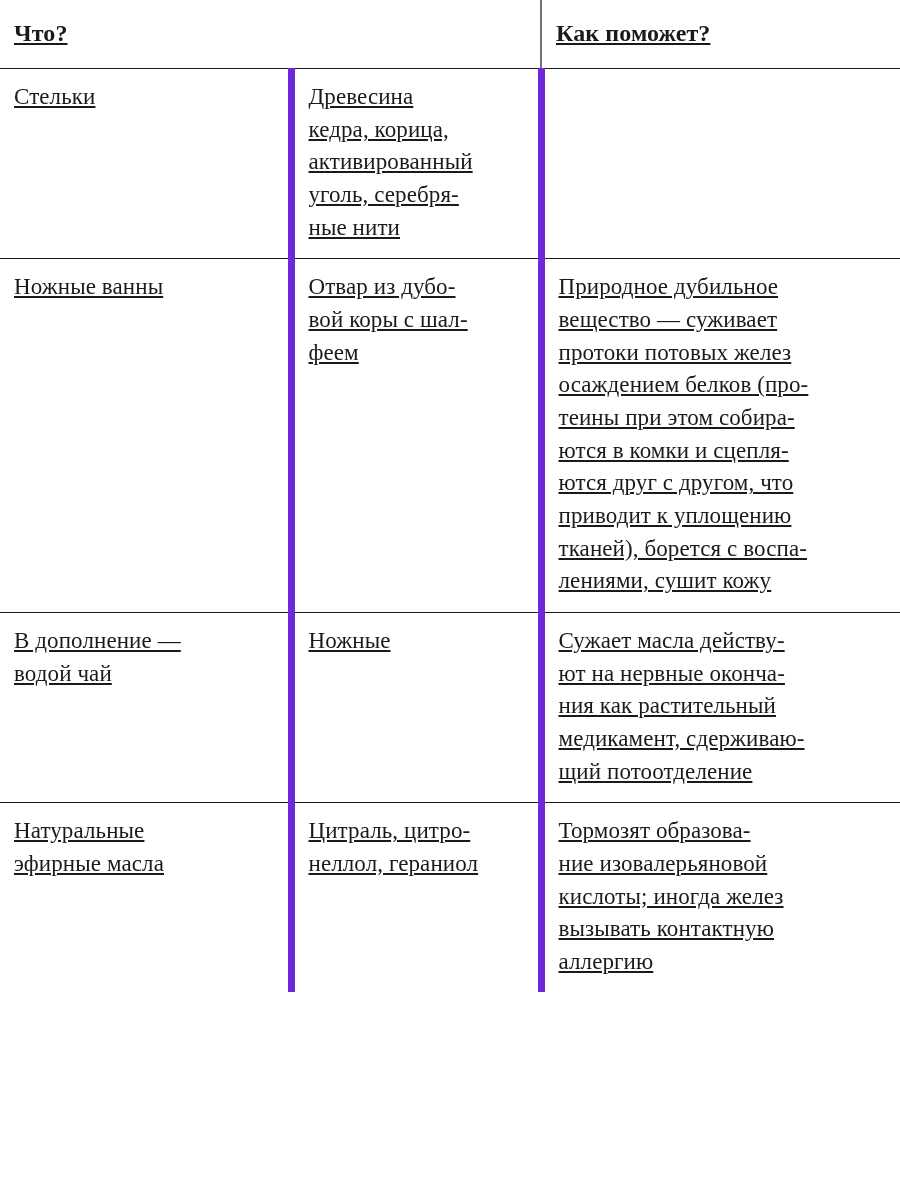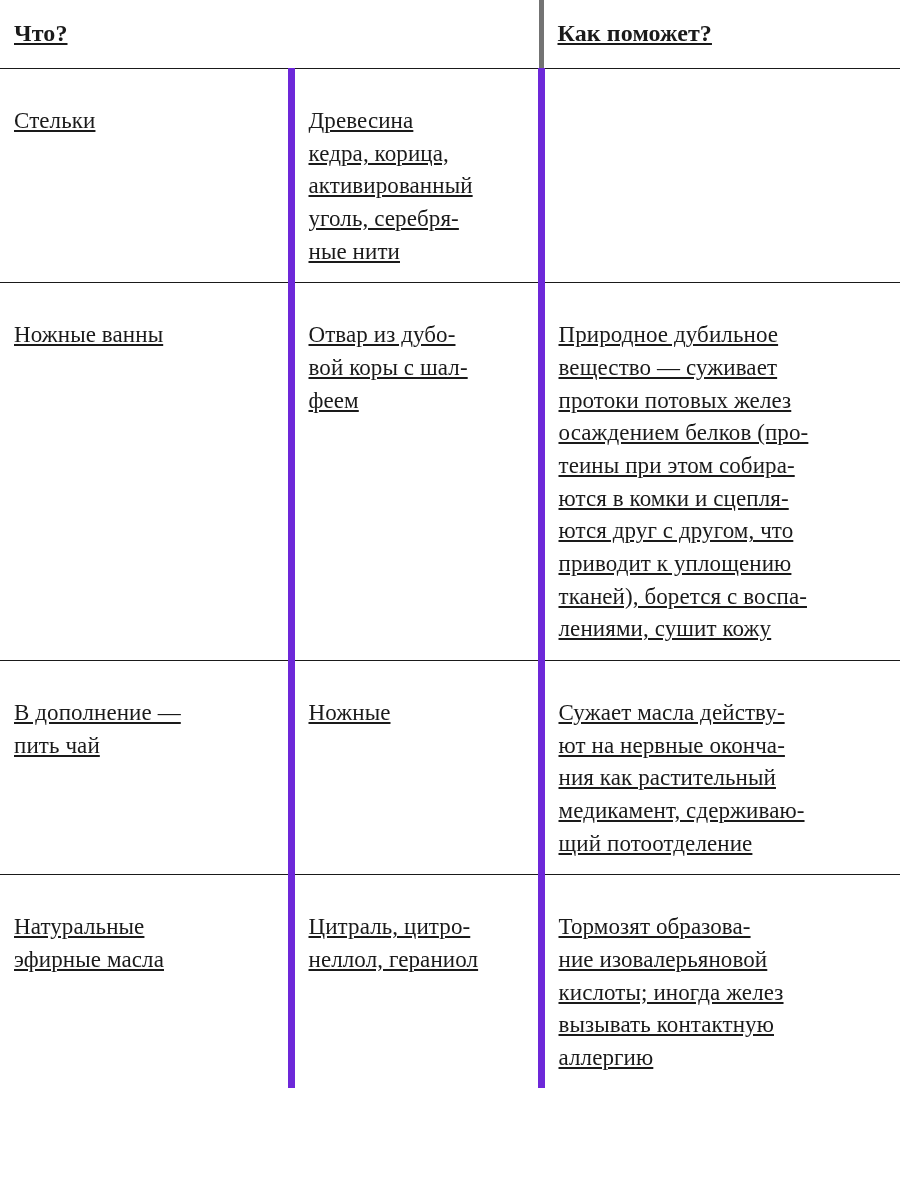--- a/index.html
+++ b/index.html
@@ -49,29 +49,28 @@
     font-weight: bold;
     font-size: 24px;
     padding-top: 16px;
     padding-bottom: 18px;
     text-align: left;
     border-top: none;
   }
   
   table.remedy-table thead th.h1 { border-left: none; }
   table.remedy-table thead th.h2 { border-left: none; }
-  table.remedy-table thead th.h3 { border-left: 5px solid #737373; margin-left: 19px; }
+  table.remedy-table thead th.h3 { border-left: 2px solid #737373; margin-left: 19px; }
 
   table.remedy-table tbody tr:last-child td {
     border-bottom: none;
   }
   .cell-text {
     display: block;
     white-space: pre-line;
-    margin-top: 24px;
   }
 </style>
 </head>
 <body>
 
 <div class="page">
   <table class="remedy-table">
     <colgroup>
       <col class="c1">
       <col class="c2">
@@ -118,21 +117,21 @@
 ются в комки и сцепля-
 ются друг с другом, что
 приводит к уплощению
 тканей), борется с воспа-
 лениями, сушит кожу</span>
           </td>
       </tr>
       <tr>
         <td>
             <span class="cell-text">В дополнение —
-пить чай</span>
+водой чай</span>
           </td>
         <td>
             <span class="cell-text">Ножные</span>
           </td>
         <td>
             <span class="cell-text">Сужает масла действу-
 ют на нервные оконча-
 ния как растительный
 медикамент, сдерживаю-
 щий потоотделение</span>

